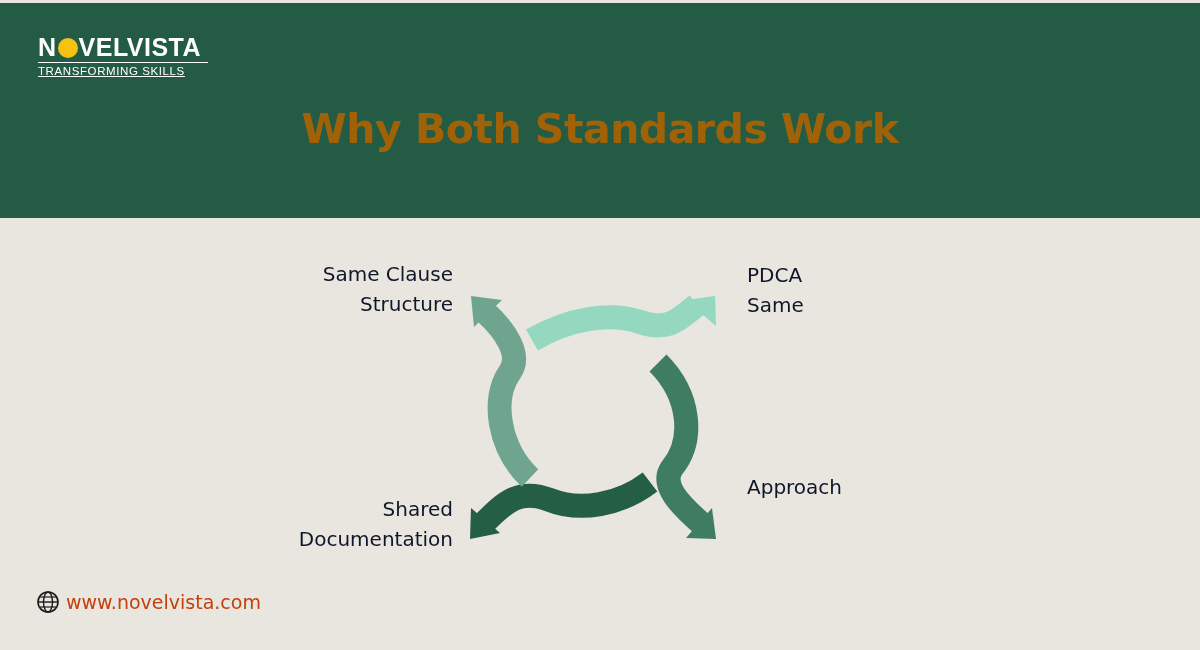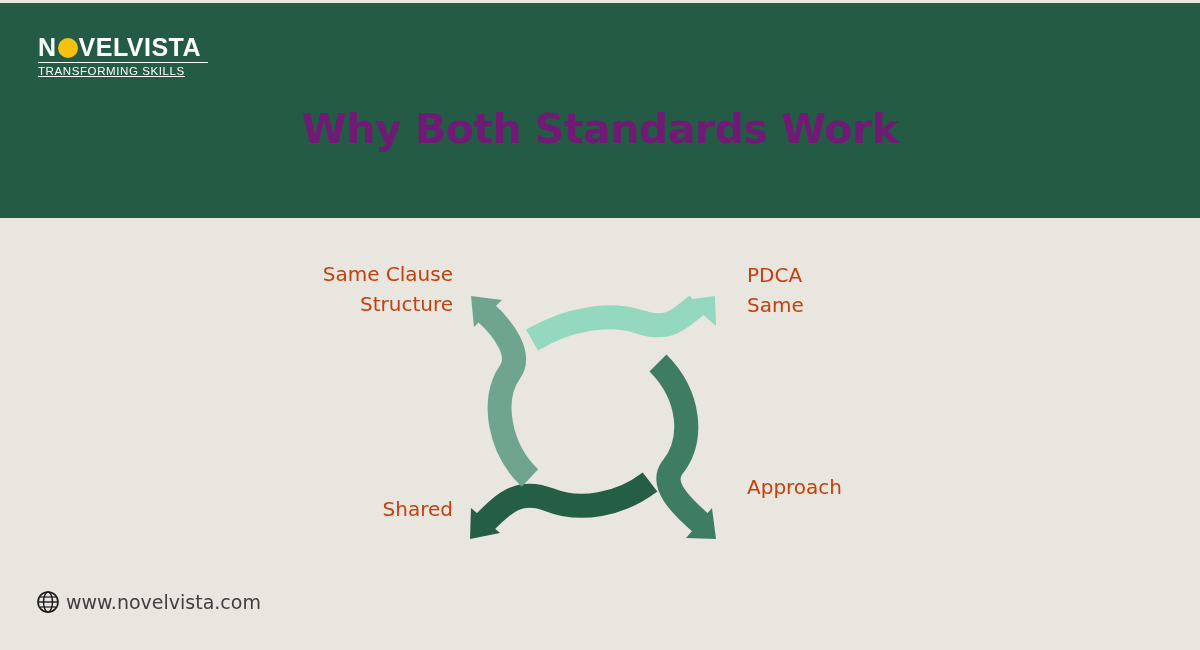--- a/index.html
+++ b/index.html
@@ -4,24 +4,24 @@
 <style>
   * { margin:0; padding:0; box-sizing:border-box; }
   body { width:1200px; height:650px; background:#e9e5df; font-family:"DejaVu Sans", sans-serif; position:relative; overflow:hidden; }
   .header { position:absolute; left:0; top:3px; width:1200px; height:215px; background:#245b45; }
   .topstrip { position:absolute; left:0; top:0; width:1200px; height:3px; background:#e9e5df; }
   .logo { position:absolute; left:38px; top:34px; color:#fff; }
   .logo-main { font-family:"Liberation Sans", sans-serif; font-weight:bold; font-size:25px; letter-spacing:0.5px; line-height:26px; display:flex; align-items:center; }
   .logo-o { display:inline-block; width:20px; height:20px; border-radius:50%; background:#f5c211; margin:0 1px; position:relative; top:1px; }
   .logo-rule { height:1px; background:#fff; margin:2px 0 2px 0; width:170px; }
   .logo-sub { font-family:"Liberation Sans", sans-serif; font-size:11.5px; letter-spacing:0.6px;text-decoration:underline; }
-  .title { position:absolute; left:0; width:1200px; top:104px; text-align:center; color:#701a75; font-weight:bold; font-size:41px; line-height:50px; font-family:"DejaVu Sans", sans-serif; letter-spacing:-0.5px; }
-  .label { position:absolute; font-size:20px; line-height:30px; color:#c2410c; font-family:"DejaVu Sans", sans-serif; }
+  .title { position:absolute; left:0; width:1200px; top:104px; text-align:center; color:#a16207; font-weight:bold; font-size:41px; line-height:50px; font-family:"DejaVu Sans", sans-serif; letter-spacing:-0.5px; }
+  .label { position:absolute; font-size:20px; line-height:30px; color:#0f172a; font-family:"DejaVu Sans", sans-serif; }
   .label.left { text-align:right; }
-  .footer { position:absolute; left:36px; top:590px; display:flex; align-items:center; gap:6px; font-size:19px; color:#404040; }
+  .footer { position:absolute; left:36px; top:590px; display:flex; align-items:center; gap:6px; font-size:19px; color:#c2410c; }
   svg.diagram { position:absolute; left:0; top:0; }
 </style>
 </head>
 <body>
 
 <div class="topstrip"></div>
 <div class="header"></div>
 
 <div class="logo">
   <div class="logo-main">
@@ -66,20 +66,21 @@
 </div>
 <div class="label" style="left:747px; top:260px;">
   <div>PDCA</div>
   <div>Same</div>
 </div>
 <div class="label" style="left:747px; top:472px;">
   <div>Approach</div>
 </div>
 <div class="label left" style="right:747px; top:494px;">
   <div>Shared</div>
+  <div>Documentation</div>
 </div>
 
 <div class="footer">
   <svg width="24" height="24" viewBox="0 0 24 24">
     <circle cx="12" cy="12" r="10" stroke="#1a1a1a" stroke-width="1.6" fill="none"></circle>
     <ellipse cx="12" cy="12" rx="4.5" ry="10" stroke="#1a1a1a" stroke-width="1.4" fill="none"></ellipse>
     <line x1="2" y1="12" x2="22" y2="12" stroke="#1a1a1a" stroke-width="1.4"></line>
     <line x1="4" y1="7" x2="20" y2="7" stroke="#1a1a1a" stroke-width="1.2"></line>
     <line x1="4" y1="17" x2="20" y2="17" stroke="#1a1a1a" stroke-width="1.2"></line>
   </svg>

